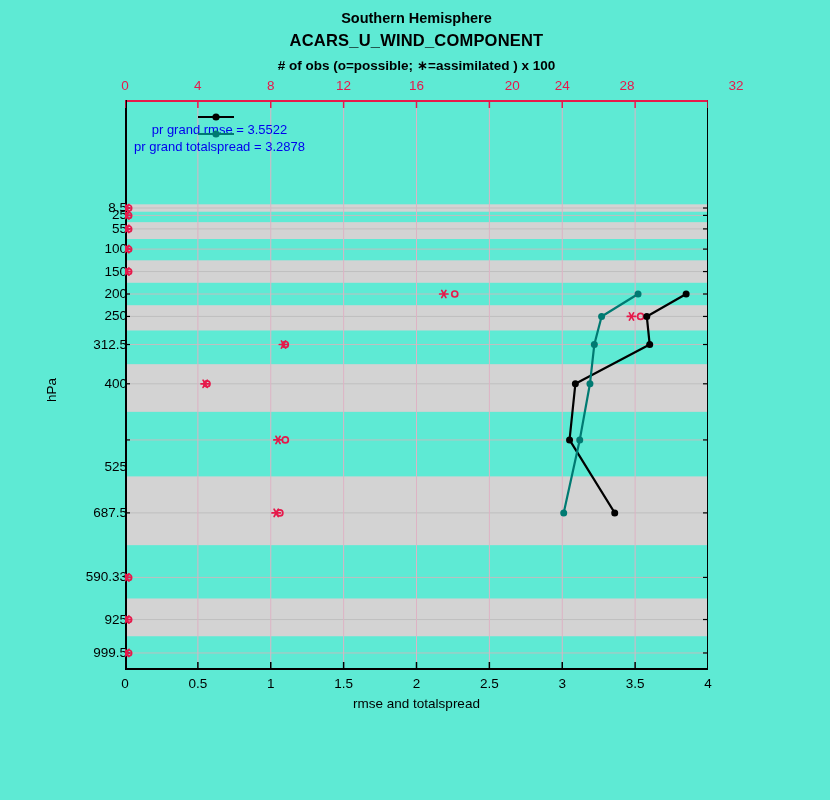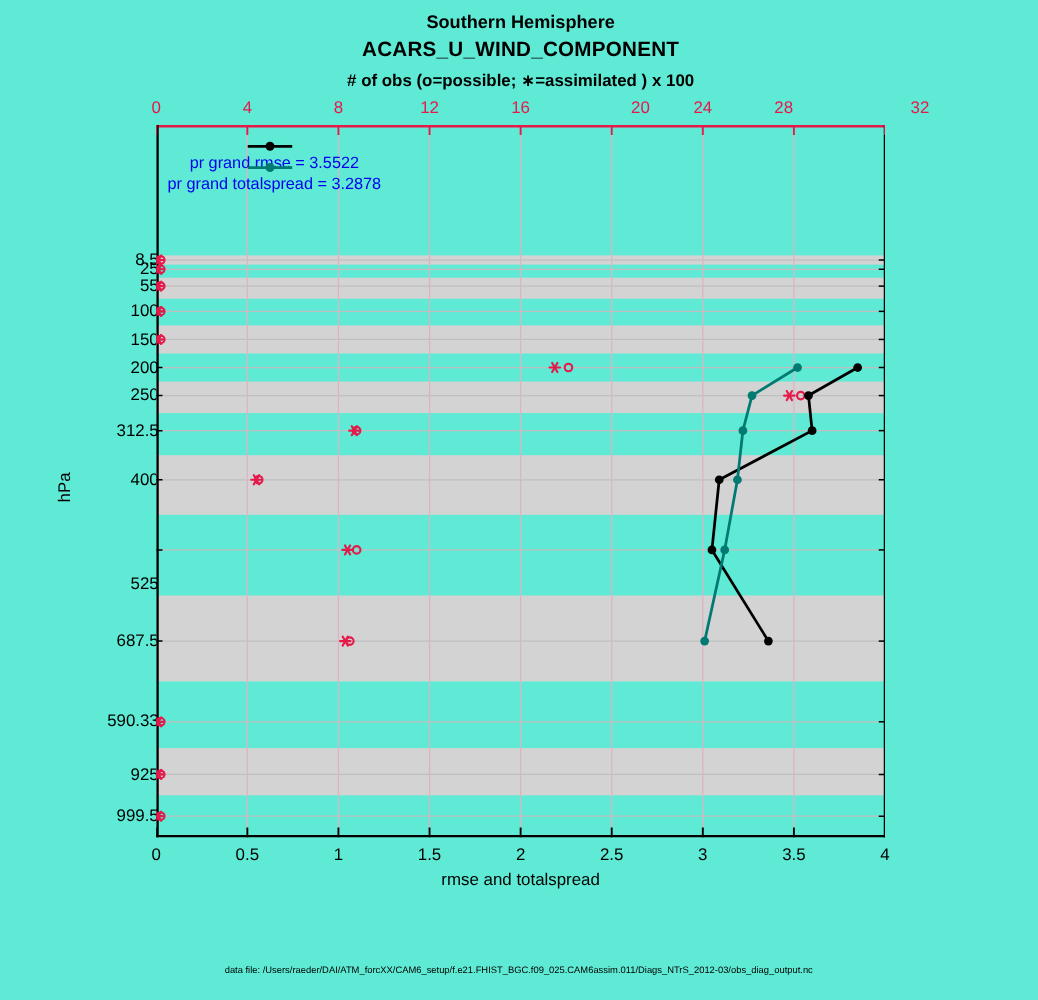--- a/index.html
+++ b/index.html
@@ -237,14 +237,13 @@
       <div class="tick-num" style="left: 197.875px; top: 676px; color: rgb(0, 0, 0);">0.5</div>
       <div class="tick-num" style="left: 270.75px; top: 676px; color: rgb(0, 0, 0);">1</div>
       <div class="tick-num" style="left: 343.625px; top: 676px; color: rgb(0, 0, 0);">1.5</div>
       <div class="tick-num" style="left: 416.5px; top: 676px; color: rgb(0, 0, 0);">2</div>
       <div class="tick-num" style="left: 489.375px; top: 676px; color: rgb(0, 0, 0);">2.5</div>
       <div class="tick-num" style="left: 562.25px; top: 676px; color: rgb(0, 0, 0);">3</div>
       <div class="tick-num" style="left: 635.125px; top: 676px; color: rgb(0, 0, 0);">3.5</div>
       <div class="tick-num" style="left: 708px; top: 676px; color: rgb(0, 0, 0);">4</div>
     </div>
   <div id="xlabel" class="centered-over-plot">rmse and totalspread</div>
-  <div id="data-file">data file: /Users/raeder/DAI/ATM_forcXX/CAM6_setup/f.e21.FHIST_BGC.f09_025.CAM6assim.011/Diags_NTrS_2012-03/obs_diag_output.nc</div>
 </div>
 
 </body></html>

